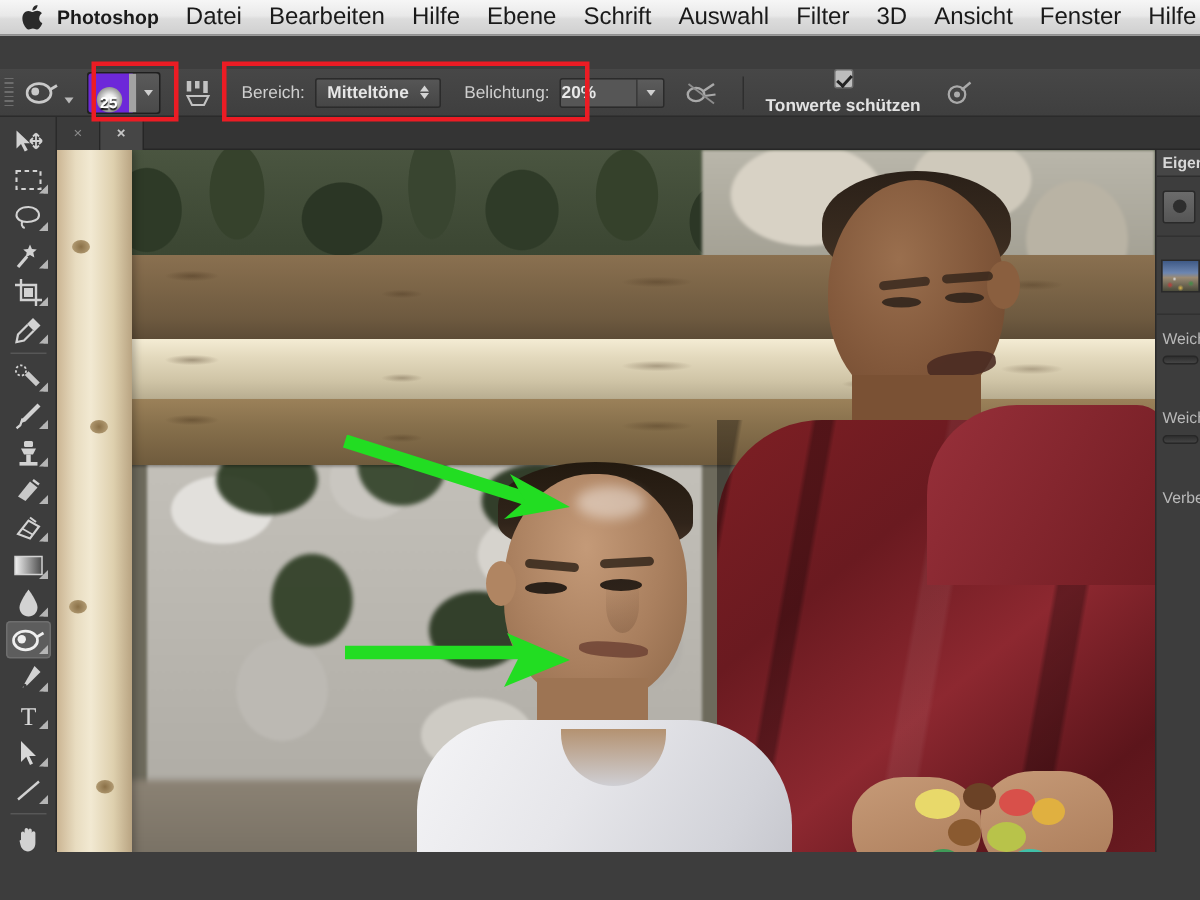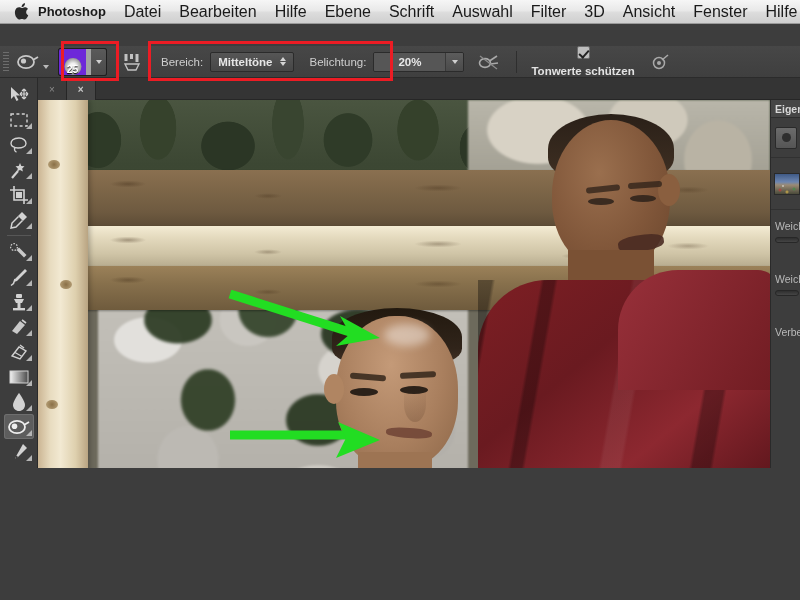--- a/index.html
+++ b/index.html
@@ -2,21 +2,21 @@
 <html><head>
 <meta charset="utf-8">
 <style>
   * { margin:0; padding:0; box-sizing:border-box; }
   html,body { width:800px; height:600px; overflow:hidden; }
   body {
     font-family:"Liberation Sans", sans-serif;
     background:#3d3d3d;
     -webkit-font-smoothing:antialiased;
   }
-  #app { position:relative; width:800px; height:468px; overflow:hidden; }
+  #app { position:relative; width:800px; height:568px; overflow:hidden; }
 
   
   .macbar{
     position:absolute; left:0; top:0; width:800px; height:24px;
     background:linear-gradient(to bottom,#f6f6f6 0%,#e9e9e9 45%,#dcdcdc 55%,#cfcfcf 100%);
     border-bottom:1px solid #9a9a9a;
     display:flex; align-items:center; z-index:40;
   }
   .apple{
     width:22px; height:24px; display:flex; align-items:center; justify-content:center;
@@ -114,21 +114,21 @@
   }
   .selectbox .arrows{ display:flex; flex-direction:column; gap:1px; margin-left:auto; }
   .selectbox .arrows b{ width:0;height:0;border-left:3px solid transparent;border-right:3px solid transparent; }
   .selectbox .arrows b.u{ border-bottom:4px solid #d4d4d4; }
   .selectbox .arrows b.d{ border-top:4px solid #d4d4d4; }
   .valuebox{
     margin-left:7px; height:20px; display:flex; align-items:stretch;
     border:1px solid #2b2b2b; border-radius:2px; overflow:hidden;
   }
   .valuebox .v{
-    min-width:50px; padding:0 24px; background:#565656; color:#e8e8e8; font-size:11.5px;
+    min-width:50px; padding:0 0; background:#565656; color:#e8e8e8; font-size:11.5px;
     font-weight:bold; display:flex; align-items:center;
   }
   .valuebox .a{
     width:18px; background:linear-gradient(to bottom,#5c5c5c,#4a4a4a);
     border-left:1px solid #3a3a3a; display:flex; align-items:center; justify-content:center;
   }
   .valuebox .a b{ width:0;height:0;border-left:3.5px solid transparent;border-right:3.5px solid transparent;border-top:4.5px solid #cfcfcf; }
   .vsep{ width:1px; height:22px; background:#2e2e2e; margin-left:14px; }
   .ckwrap{ display:flex; align-items:center; margin-left:14px; gap:6px;flex-direction:column; }
   .ck{

